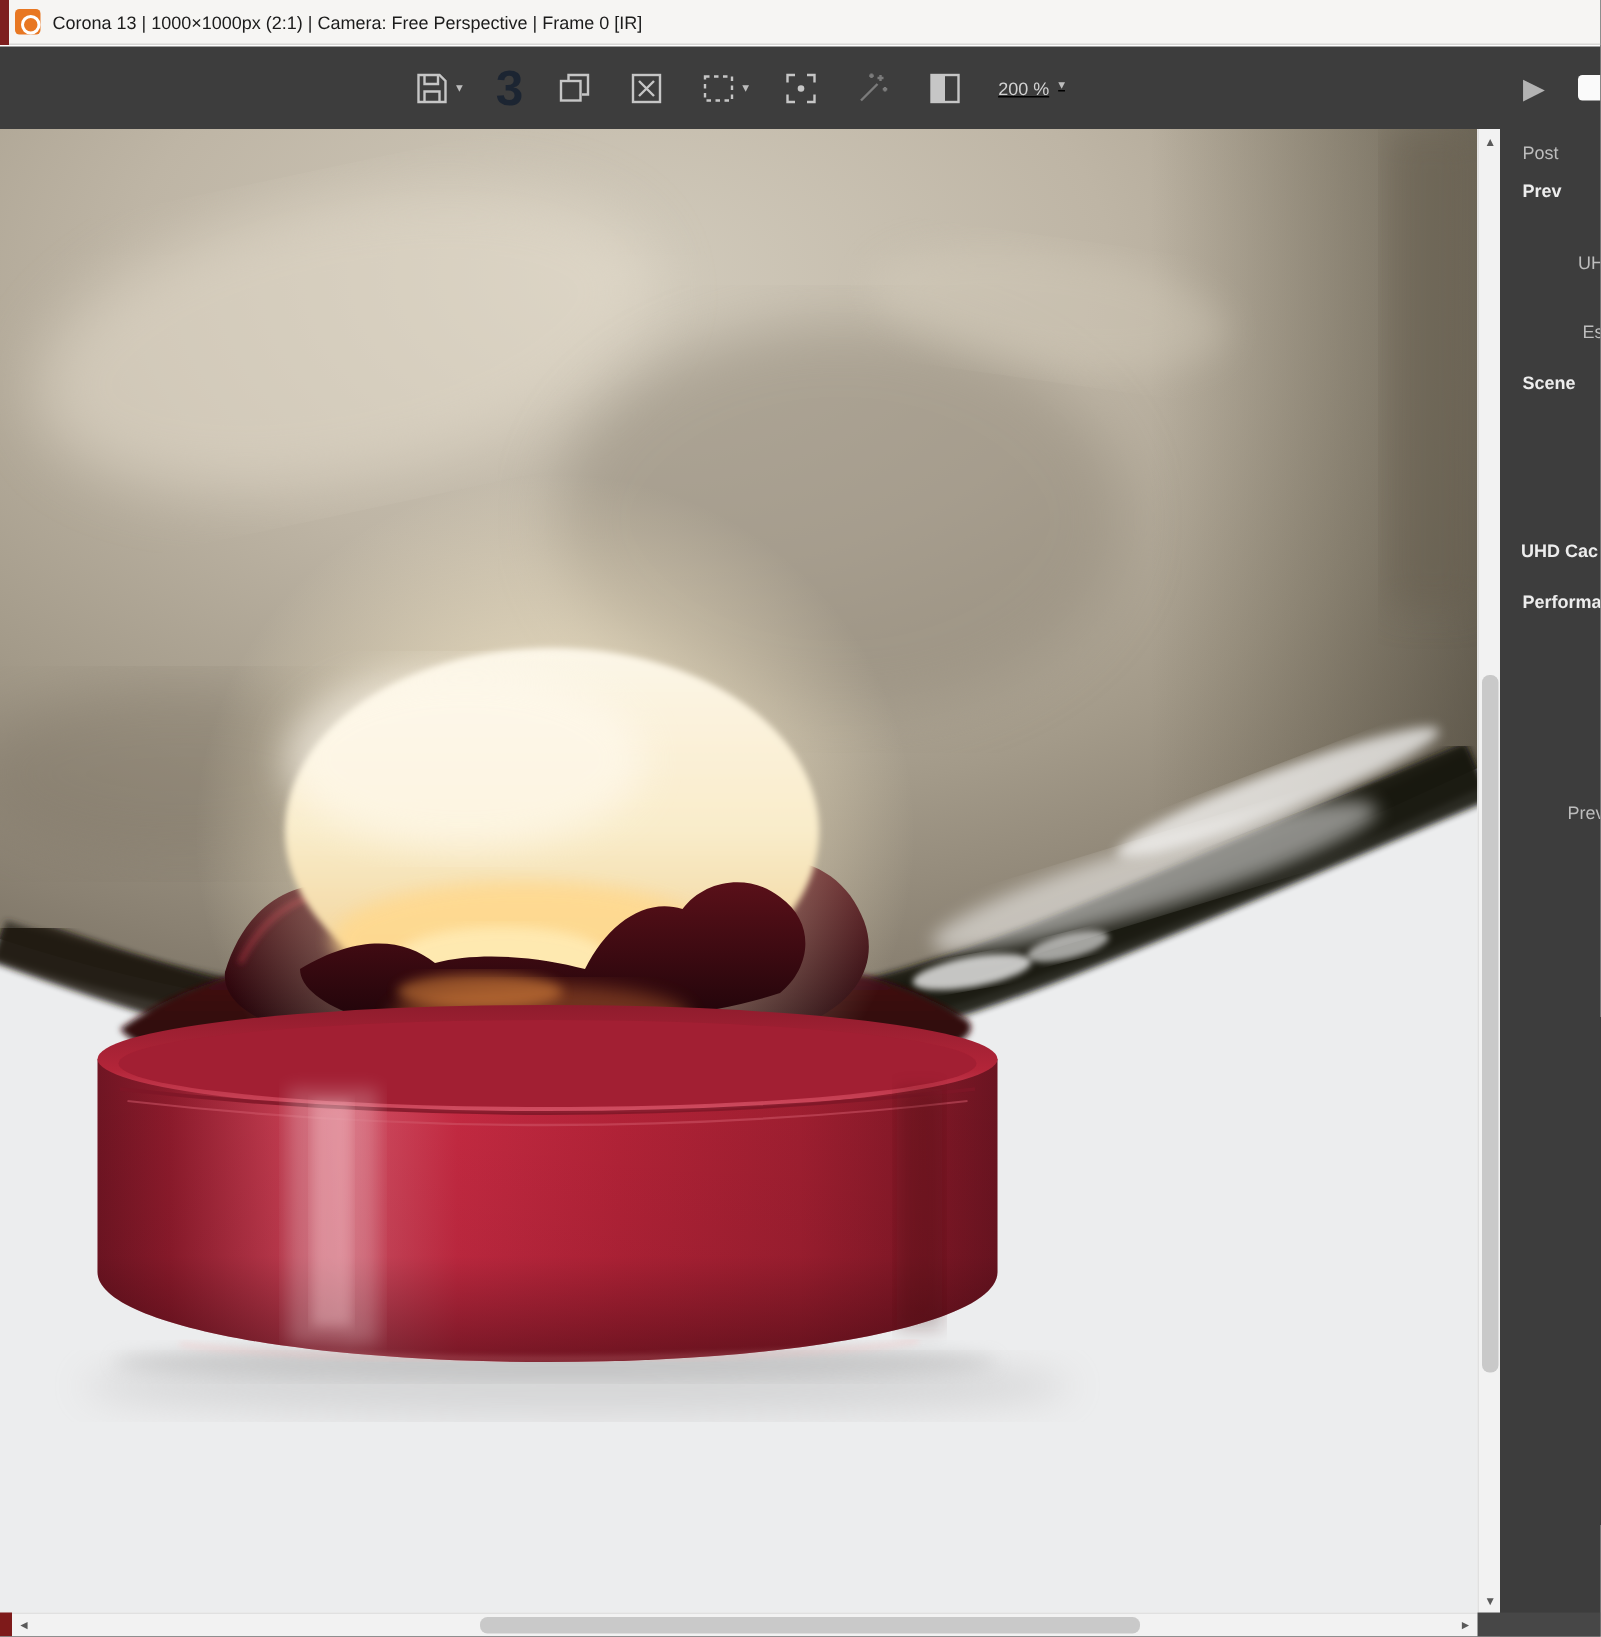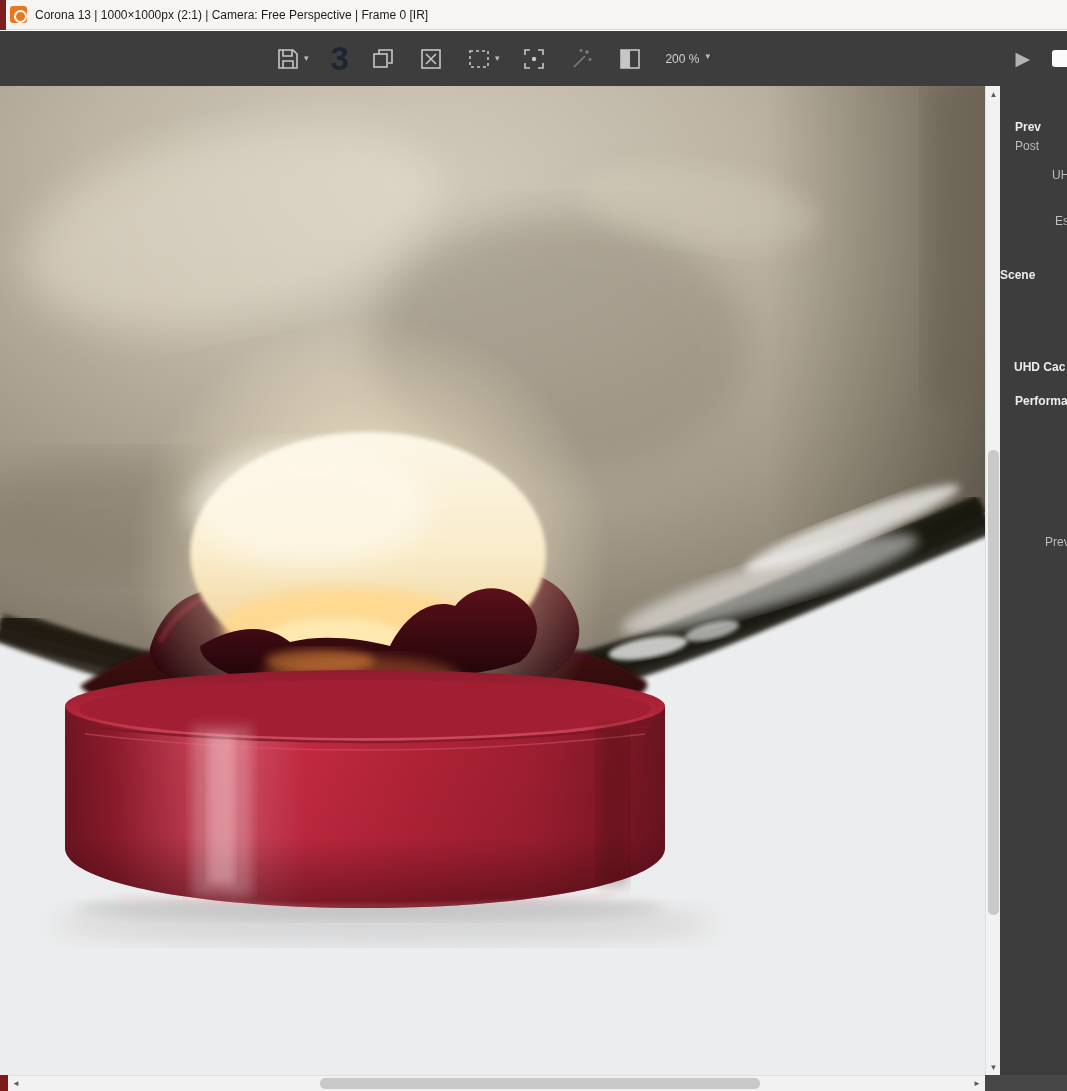--- a/index.html
+++ b/index.html
@@ -14,21 +14,21 @@
   .app-icon::after { content:""; position:absolute; left:4px; top:4px; width:9px; height:9px; border-radius:50%; border:2px solid #fff; }
   .title-text { margin-left:8px; font-size:12px; color:#1c1c1c; white-space:nowrap; }
 
   
   .toolbar { position:absolute; left:0; top:31px; width:1067px; height:55px; background:#3d3d3d; }
   .tool-group { position:absolute; left:0; top:0; width:985px; height:55px; display:flex; align-items:center; justify-content:center; gap:22px; }
   .tool-btn { display:flex; align-items:center; gap:3px; cursor:pointer; }
   .tool-btn svg { display:block; }
   .caret { font-size:9px; color:#bdbdbd; line-height:1; }
   .hist-count { font-size:33px; font-weight:800; color:#1c2532; line-height:1; letter-spacing:-1px; }
-  .zoom-ctrl { display:flex; align-items:flex-start; gap:6px; cursor:pointer; }
+  .zoom-ctrl { display:flex; align-items:flex-start; gap:6px; cursor:pointer;text-decoration:underline; }
   .zoom-text { font-size:12px; color:#d2d2d2; }
   .tb-right { position:absolute; right:0; top:0; height:55px; display:flex; align-items:center; }
   .play-glyph { font-size:19px; color:#b3b3b3; margin-right:22px; cursor:pointer; }
   .stop-square { width:15px; height:17px; background:#fafafa; border-radius:3px 0 0 3px; cursor:pointer; }
 
   
   .viewport { position:absolute; left:0; top:86px; width:985px; height:989px; background:#ecedee; overflow:hidden; }
   .viewport svg { display:block; }
 
   
@@ -285,25 +285,25 @@
     </svg>
   </div>
 
   <div class="vscroll">
     <div class="vs-arrow vs-up">▲</div>
     <div class="vs-thumb"></div>
     <div class="vs-arrow vs-down">▼</div>
   </div>
 
   <div class="panel">
-    <div class="panel-label" style="left:15px; top:9px;margin-top:44px;">Post</div>
+    <div class="panel-label" style="left:15px; top:9px;">Post</div>
     <div class="panel-label bold" style="left:15px; top:34px;">Prev</div>
     <div class="panel-label" style="left:52px; top:82px;">UH</div>
     <div class="panel-label" style="left:55px; top:128px;">Es</div>
-    <div class="panel-label bold" style="left:0; top:162px;margin-top:20px;">Scene</div>
+    <div class="panel-label bold" style="left:15px; top:162px;">Scene</div>
     <div class="panel-label bold" style="left:14px; top:274px;">UHD Cac</div>
     <div class="panel-label bold" style="left:15px; top:308px;">Performa</div>
     <div class="panel-label" style="left:45px; top:449px;">Prev</div>
   </div>
 
   <div class="hscroll">
     <div class="hs-arrow hs-left">◄</div>
     <div class="hs-thumb"></div>
     <div class="hs-arrow hs-right">►</div>
   </div>

